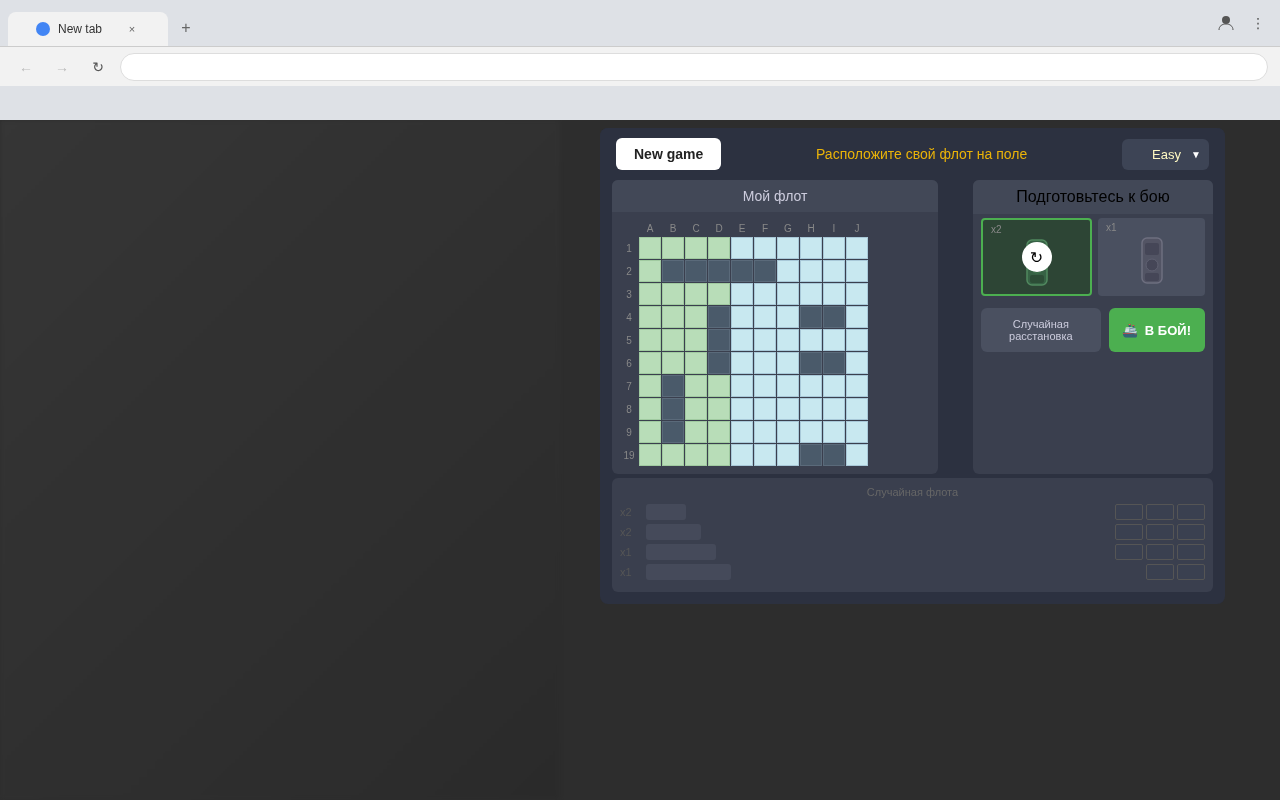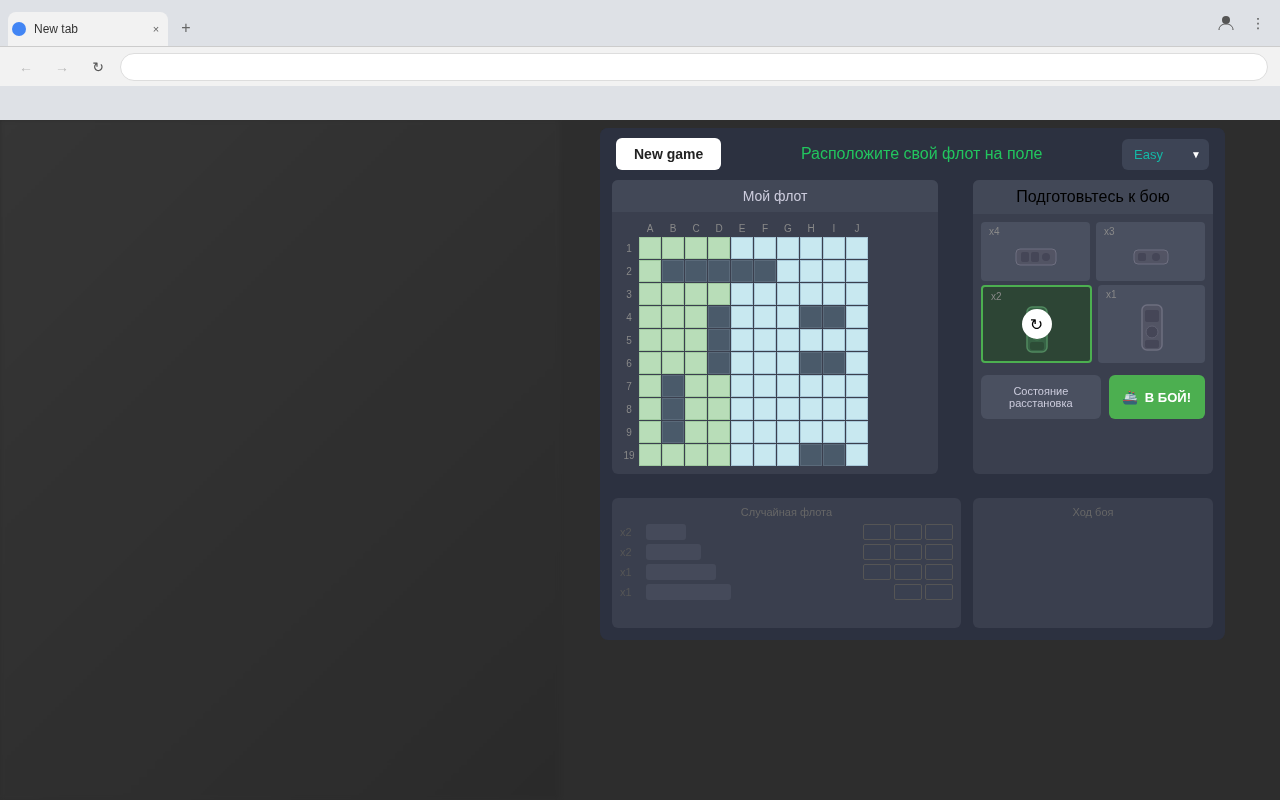--- a/index.html
+++ b/index.html
@@ -29,21 +29,21 @@
       align-items: flex-end;
       height: 100%;
       padding-top: 8px;
       flex: 1;
     }
     .tab {
       display: flex;
       align-items: center;
       background: #f2f2f2;
       border-radius: 8px 8px 0 0;
-      padding: 6px 4px;
+      padding: 6px 28px;
       height: 34px;
       gap: 8px;
       min-width: 160px;
       max-width: 200px;
       position: relative;
     }
     .tab-favicon {
       width: 14px;
       height: 14px;
       background: #4285f4;
@@ -178,54 +178,55 @@
       padding: 8px 18px;
       font-size: 14px;
       font-weight: 600;
       cursor: pointer;
       white-space: nowrap;
     }
 
     .header-instruction {
       flex: 1;
       text-align: center;
-      color: #22c55e;
-      font-size: 16px;
+      color: #eab308;
+      font-size: 14px;
     }
 
     .difficulty-select {
       background: #3d4455;
-      color: #14b8a6;
+      color: #fef9c3;
       border: none;
       border-radius: 6px;
       padding: 8px 28px 8px 12px;
       font-size: 13px;
       cursor: pointer;
       appearance: none;
       -webkit-appearance: none;
       position: relative;
+      text-align: right;
     }
     .difficulty-wrapper {
       position: relative;
       display: flex;
       align-items: center;
     }
     .difficulty-wrapper::after {
       content: '▼';
       position: absolute;
       right: 8px;
       font-size: 10px;
       color: white;
       pointer-events: none;
     }
 
     .game-body {
       display: flex;
       gap: 12px;
-      padding: 0 12px 24px;
+      padding: 0 12px 4px;
     }
 
     
     .my-fleet-panel {
       flex: 1;
       background: #3a3f4e;
       border-radius: 6px;
       overflow: hidden;
     }
 
@@ -589,39 +590,20 @@
               </div>
             </div>
         </div>
       </div>
 
       <div class="prepare-panel">
         <div class="prepare-header">
           <span>Подготовьтесь к бою</span>
         </div>
 
-        <div class="top-ships-row">
-          <div class="ship-item">
-            <span class="ship-count-badge">x4</span>
-            <svg width="50" height="40" viewBox="0 0 50 40" class="ship-svg">
-              <rect x="5" y="12" width="40" height="16" rx="4" fill="#556" stroke="#778" stroke-width="1"></rect>
-              <rect x="10" y="15" width="8" height="10" rx="2" fill="#445"></rect>
-              <rect x="20" y="15" width="8" height="10" rx="2" fill="#445"></rect>
-              <circle cx="35" cy="20" r="4" fill="#445"></circle>
-            </svg>
-          </div>
-          <div class="ship-item">
-            <span class="ship-count-badge">x3</span>
-            <svg width="50" height="40" viewBox="0 0 50 40" class="ship-svg">
-              <rect x="8" y="13" width="34" height="14" rx="4" fill="#556" stroke="#778" stroke-width="1"></rect>
-              <rect x="12" y="16" width="8" height="8" rx="2" fill="#445"></rect>
-              <circle cx="30" cy="20" r="4" fill="#445"></circle>
-            </svg>
-          </div>
-        </div>
 
         <div class="bottom-ships-row">
           <div class="ship-item selected" style="position:relative;">
             <span class="ship-count-badge">x2</span>
             <svg width="50" height="55" viewBox="0 0 50 55" class="ship-svg">
               <rect x="15" y="5" width="20" height="45" rx="5" fill="#3a6a4a" stroke="#5a9a6a" stroke-width="1.5"></rect>
               <rect x="18" y="10" width="14" height="12" rx="2" fill="#2d5038"></rect>
               <circle cx="25" cy="32" r="6" fill="#2d5038" stroke="#4a8a5a" stroke-width="1"></circle>
               <rect x="18" y="40" width="14" height="8" rx="2" fill="#2d5038"></rect>
             </svg>
@@ -632,21 +614,21 @@
             <svg width="50" height="55" viewBox="0 0 50 55" class="ship-svg">
               <rect x="15" y="5" width="20" height="45" rx="5" fill="#556" stroke="#778" stroke-width="1.5"></rect>
               <rect x="18" y="10" width="14" height="12" rx="2" fill="#445"></rect>
               <circle cx="25" cy="32" r="6" fill="#445" stroke="#667" stroke-width="1"></circle>
               <rect x="18" y="40" width="14" height="8" rx="2" fill="#445"></rect>
             </svg>
           </div>
         </div>
 
         <div class="action-buttons">
-          <button class="random-btn">Состояние расстановка</button>
+          <button class="random-btn">Случайная расстановка</button>
           <button class="battle-btn">
             <span>🚢</span>
             <span>В БОЙ!</span>
           </button>
         </div>
       </div>
     </div>
 
     <div class="game-bottom">
       <div class="fleet-status">
@@ -685,19 +667,16 @@
         <div class="fleet-row">
           <span class="fleet-count">x1</span>
           <div class="ship-silhouette" style="width:85px;"></div>
           <div class="ship-status-icons">
             <div class="ship-status-icon"></div>
             <div class="ship-status-icon"></div>
           </div>
         </div>
       </div>
 
-      <div class="battle-log">
-        <div class="section-label">Ход боя</div>
-      </div>
     </div>
 
   </div>
 </div>
 
 </body></html>

